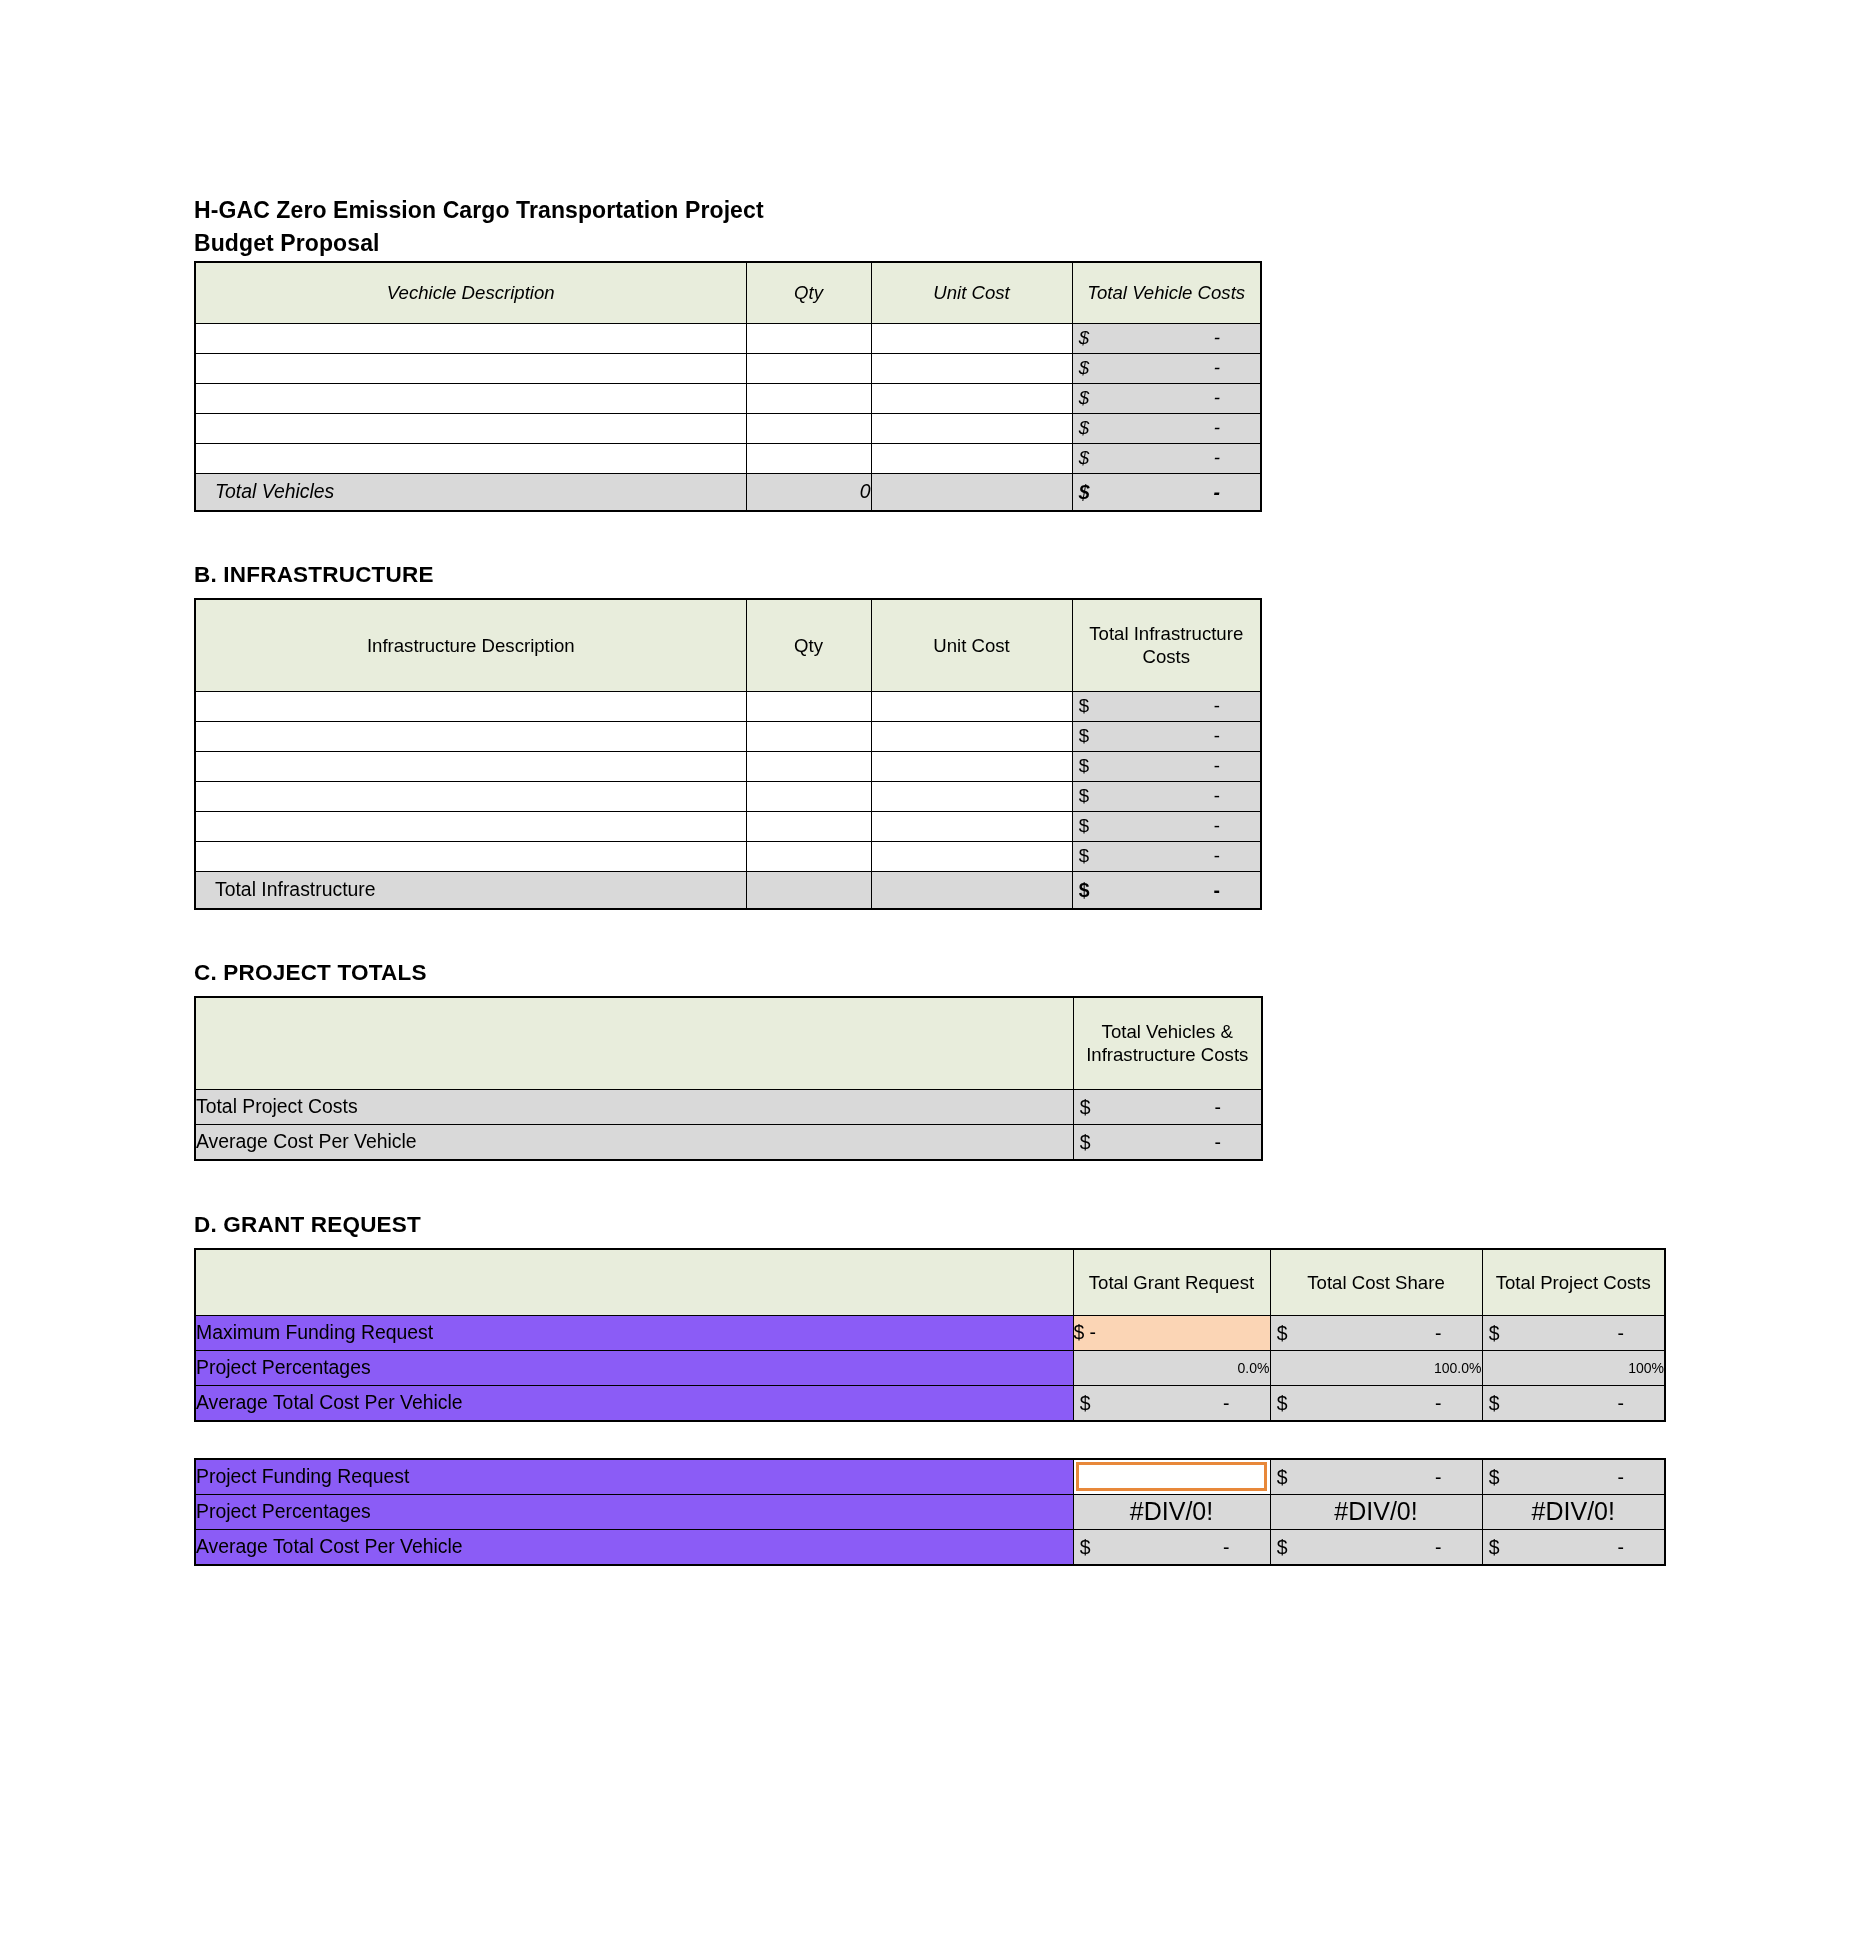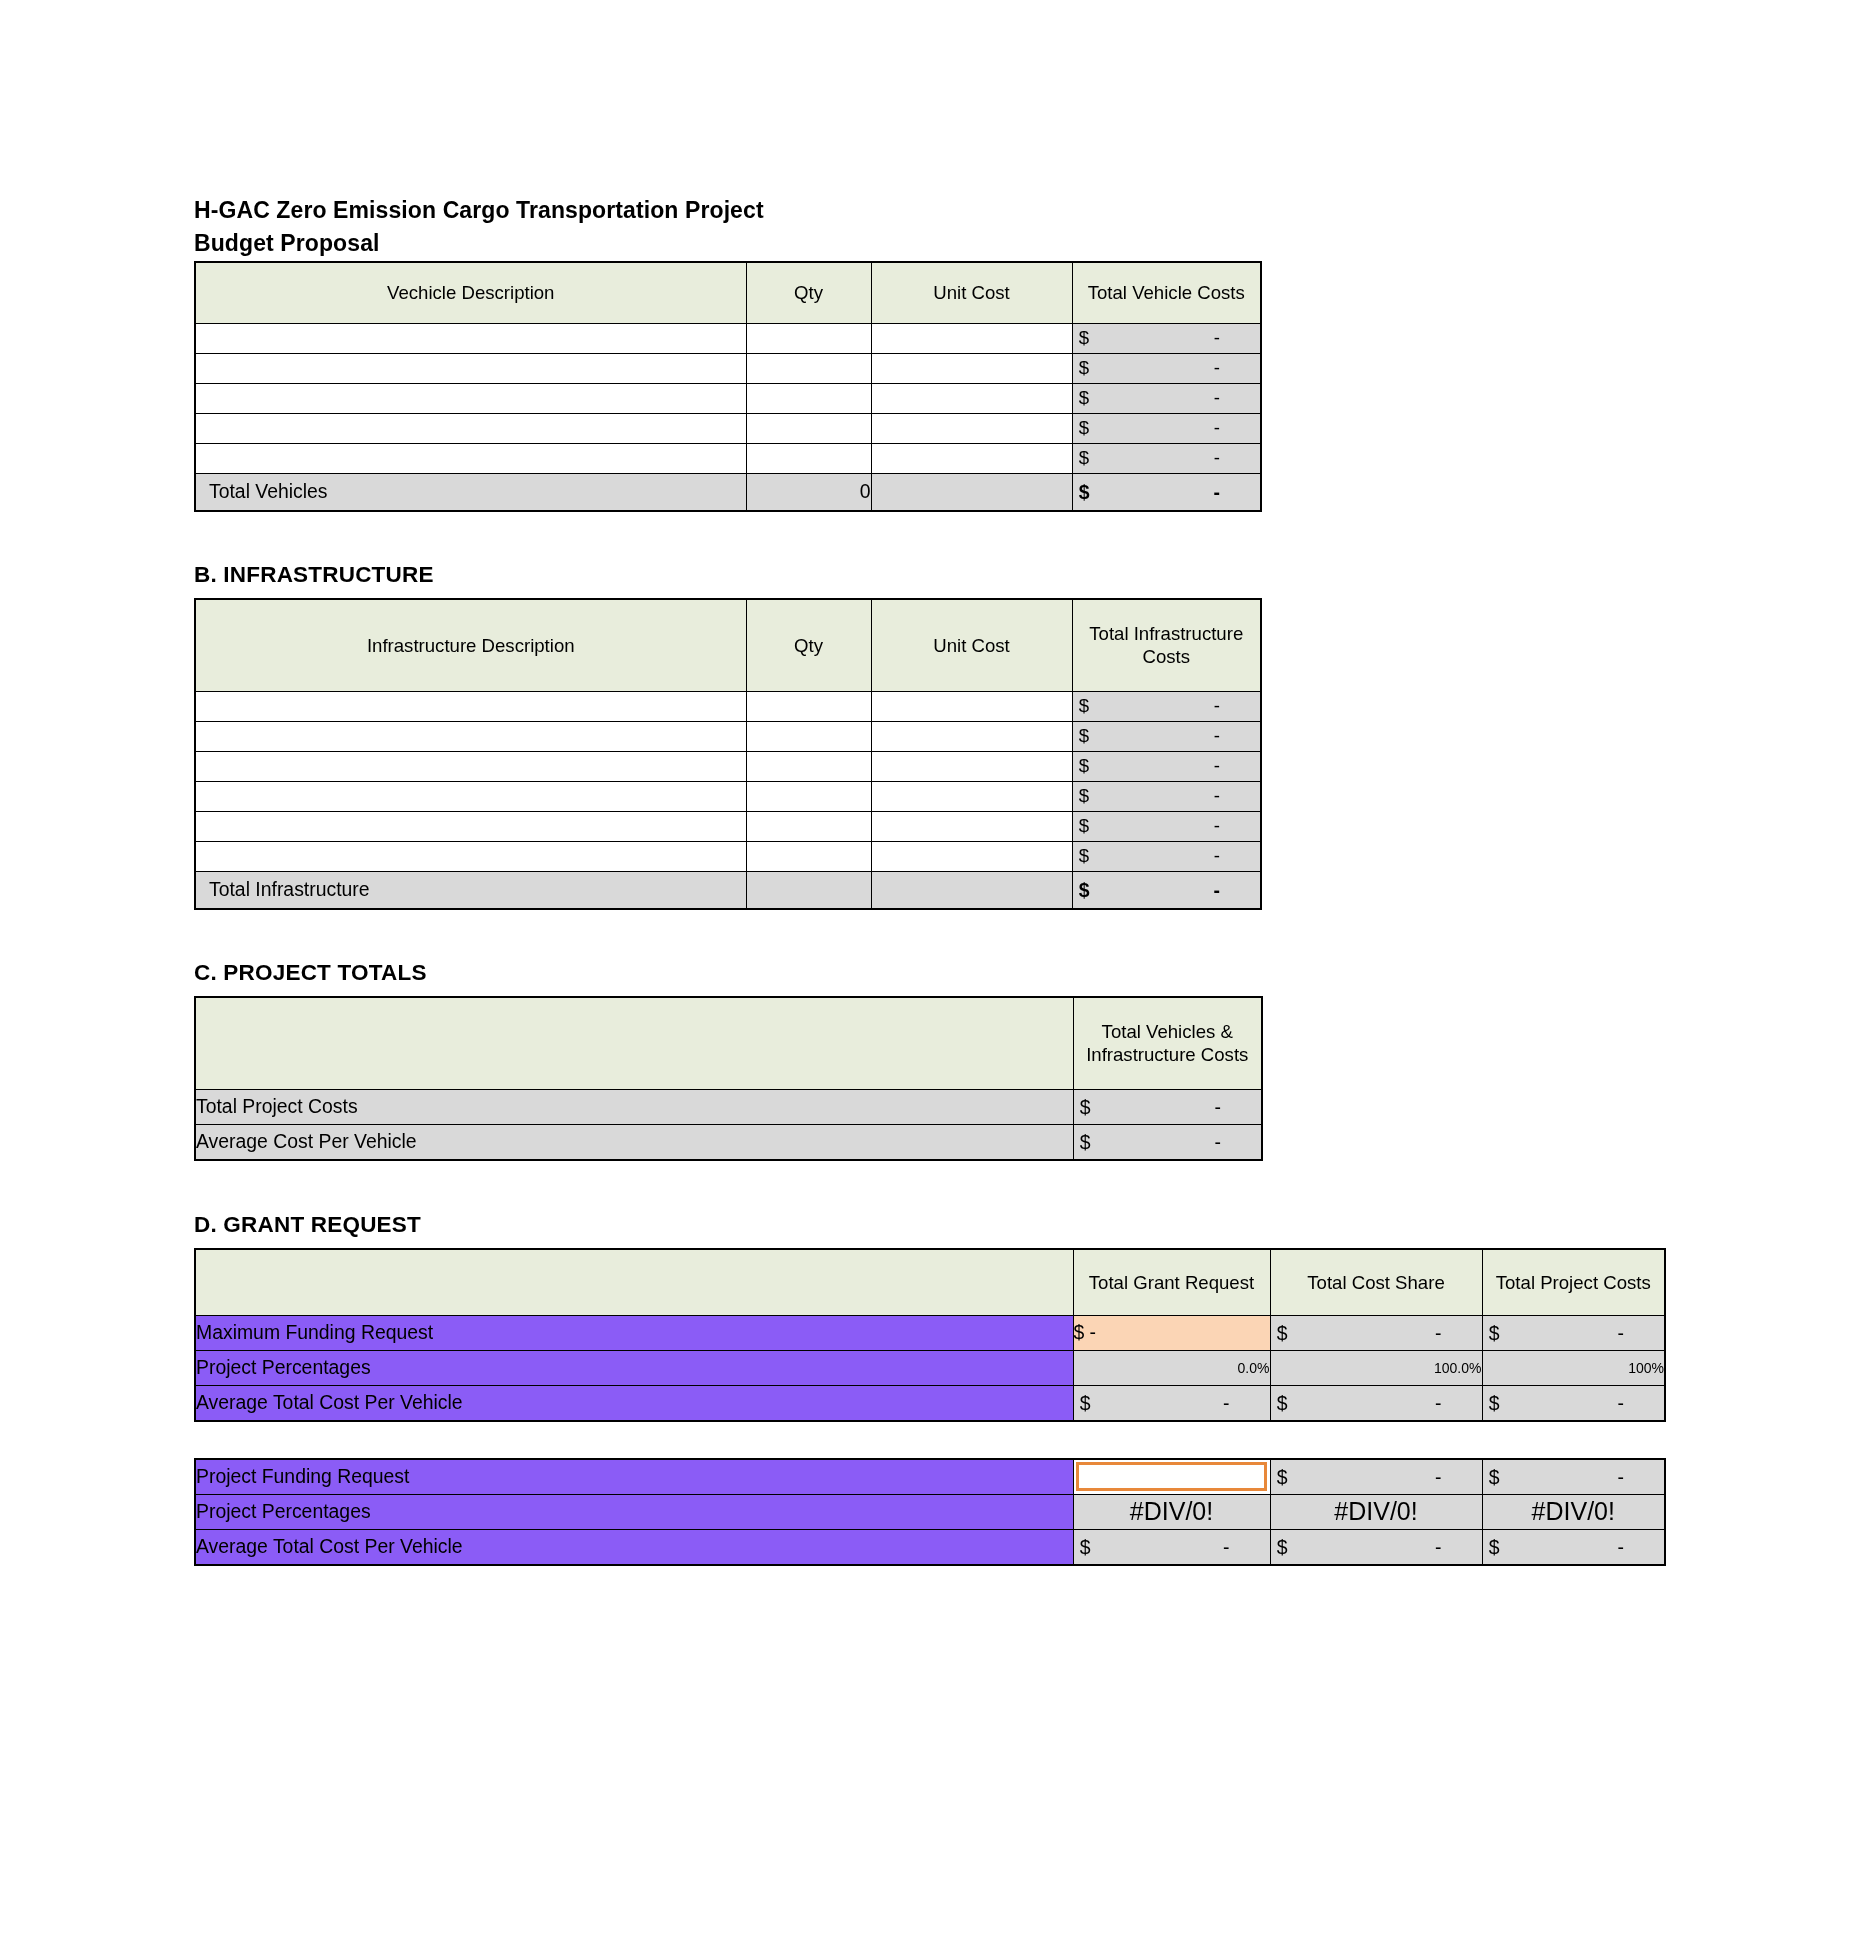--- a/index.html
+++ b/index.html
@@ -84,21 +84,21 @@
     top: 50%;
     transform: translateY(-50%);
     font-size: 18.6px;
   }
   .totalrow td {
     background: #d9d9d9;
     font-weight: bold;
     height: 36px;
   }
   .totalrow .label {
-    padding-left: 13px;
+    padding-left: 19px;
     font-size: 19.4px;
   }
   .num-right {
     text-align: right;
     padding-right: 11px;
     font-size: 19.4px;
   }
   .thick-bottom { border-bottom: 2.3px solid #000 !important; }
   .thick-left { border-left: 2.3px solid #000 !important; }
   .thick-right { border-right: 2.3px solid #000 !important; }
@@ -175,21 +175,21 @@
 <body>
 
 <div class="page">
 
   <div>
     <div class="doc-title">H-GAC Zero Emission Cargo Transportation Project</div>
     <div class="doc-title">Budget Proposal</div>
   </div>
 
 
-  <table class="grid outer" style="width:1067px;">
+  <table class="grid outer" style="width:1067px;font-style:italic;">
     <colgroup>
       <col style="width:551px">
       <col style="width:125px">
       <col style="width:201px">
       <col style="width:189px">
     </colgroup>
     <tbody>
         <tr>
       <th class="hdr" style="height:60px">Vechicle Description</th>
       <th class="hdr">Qty</th>

